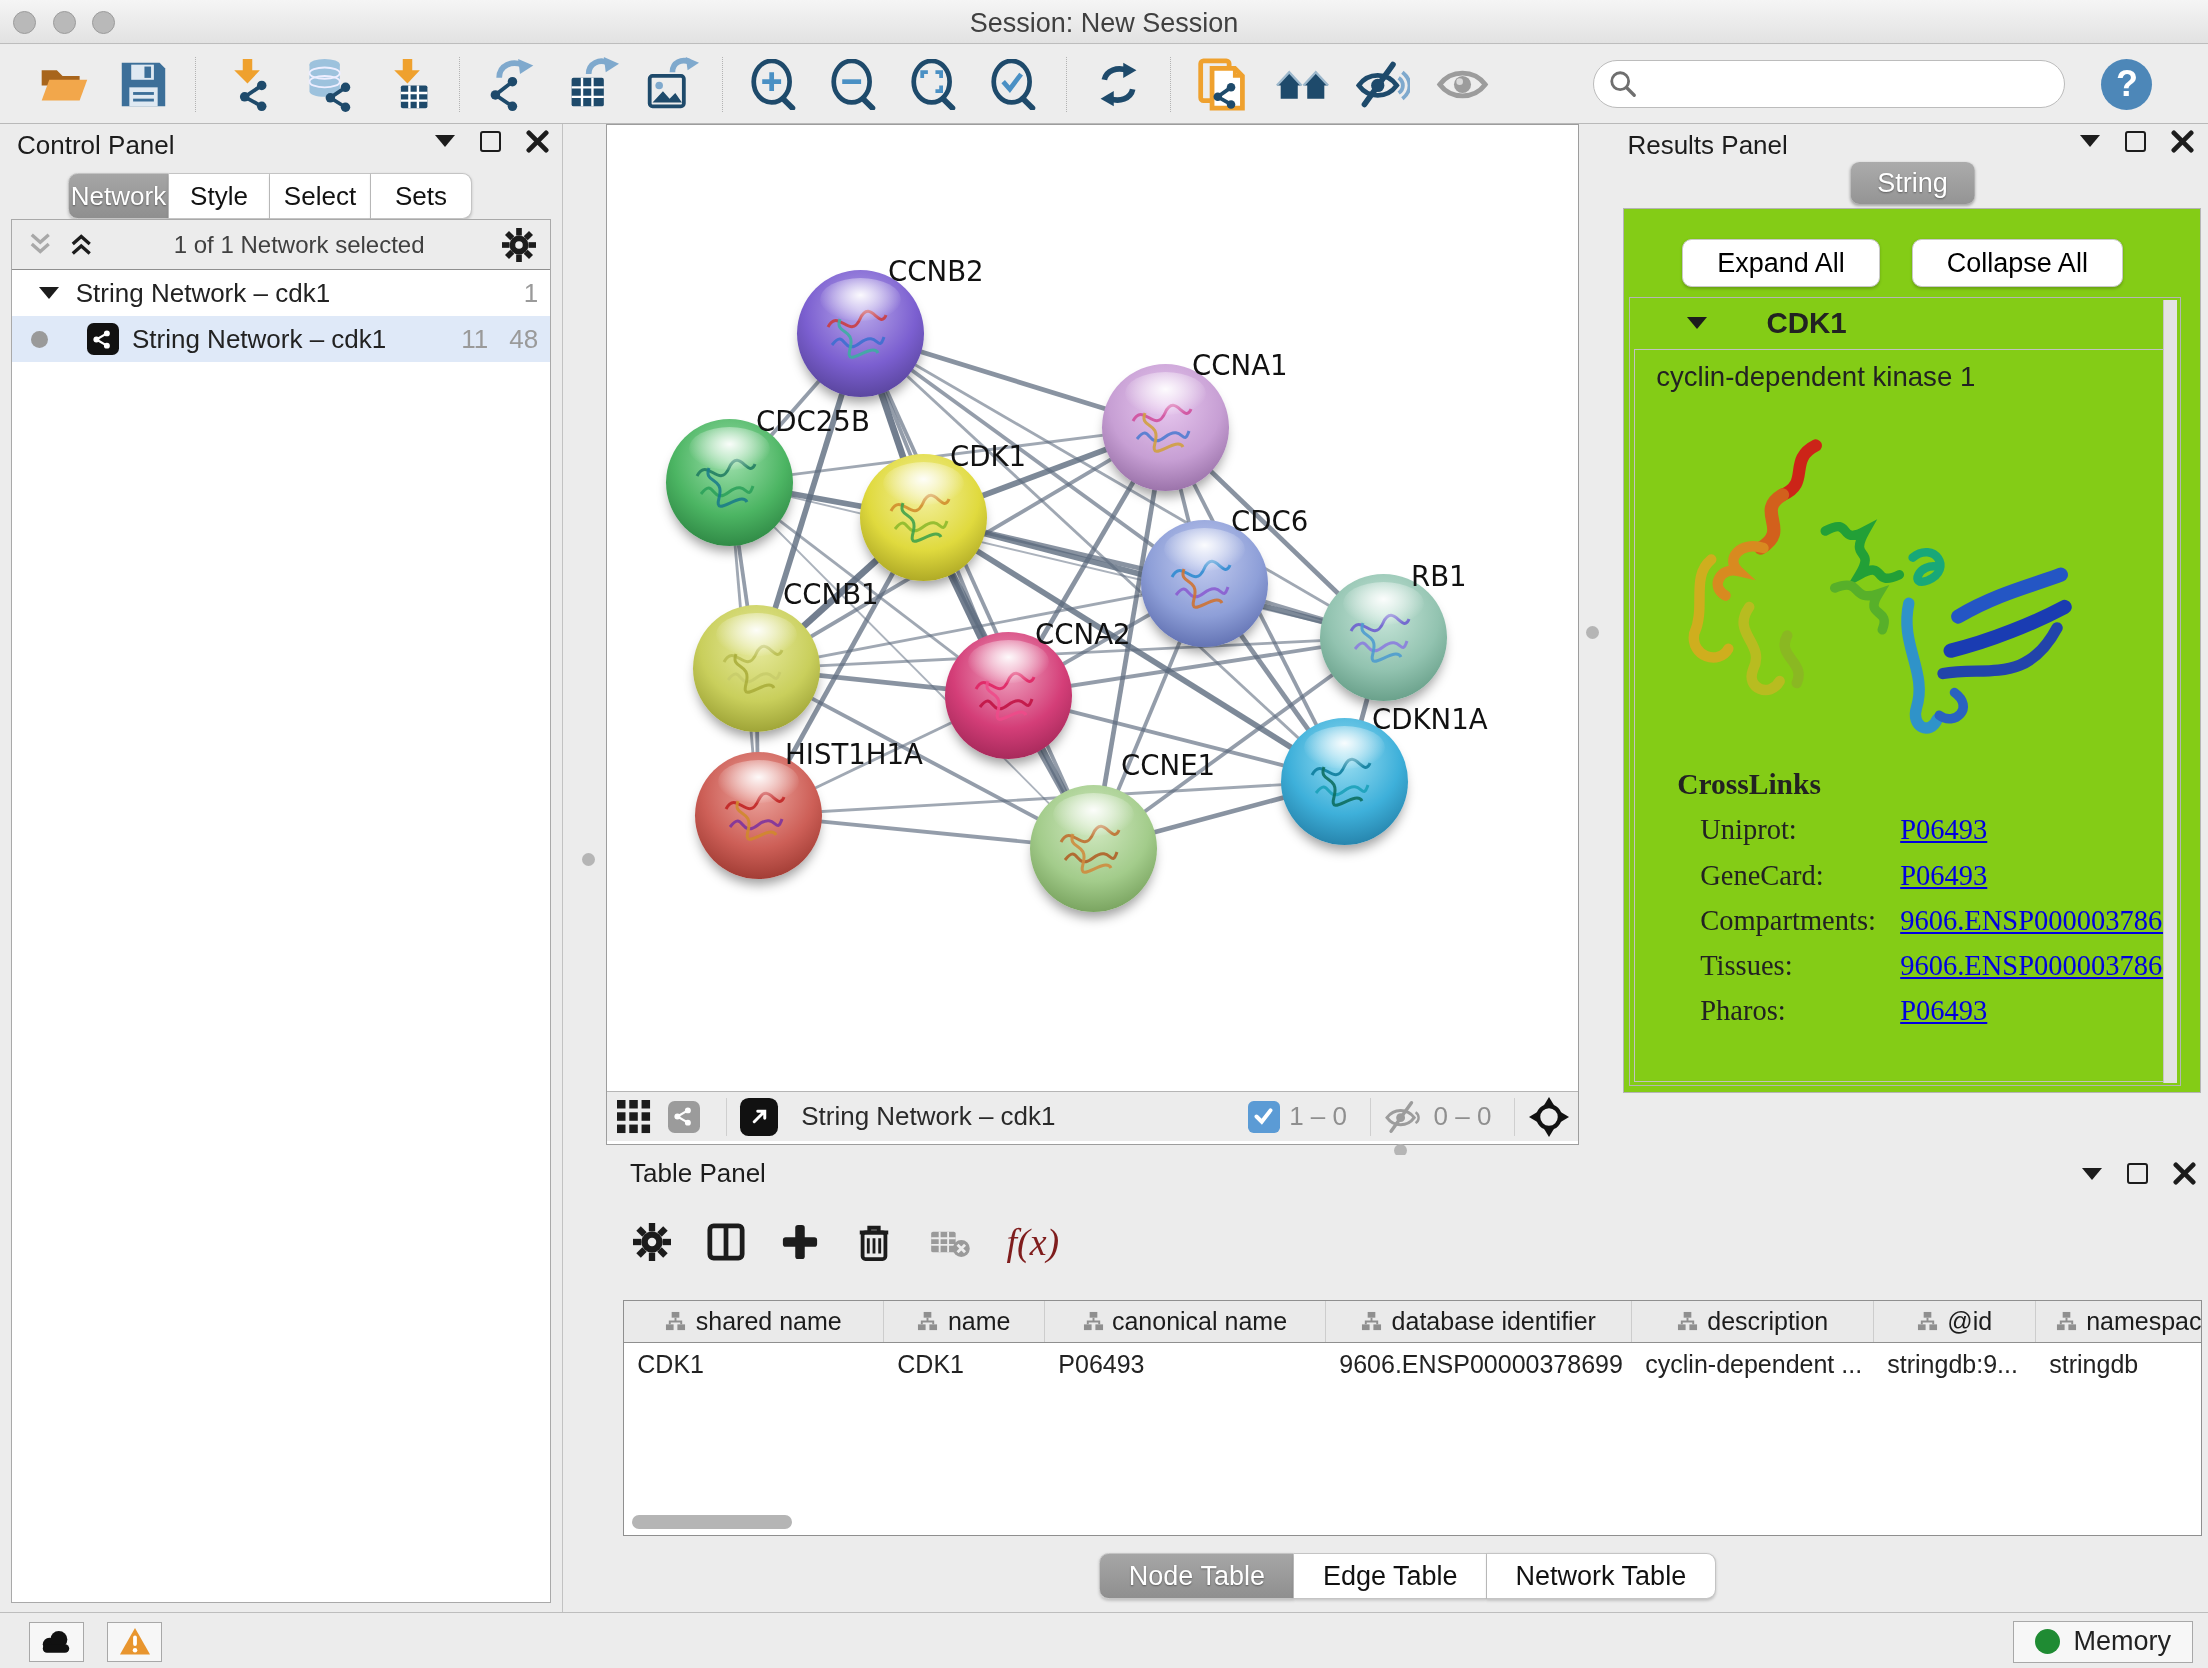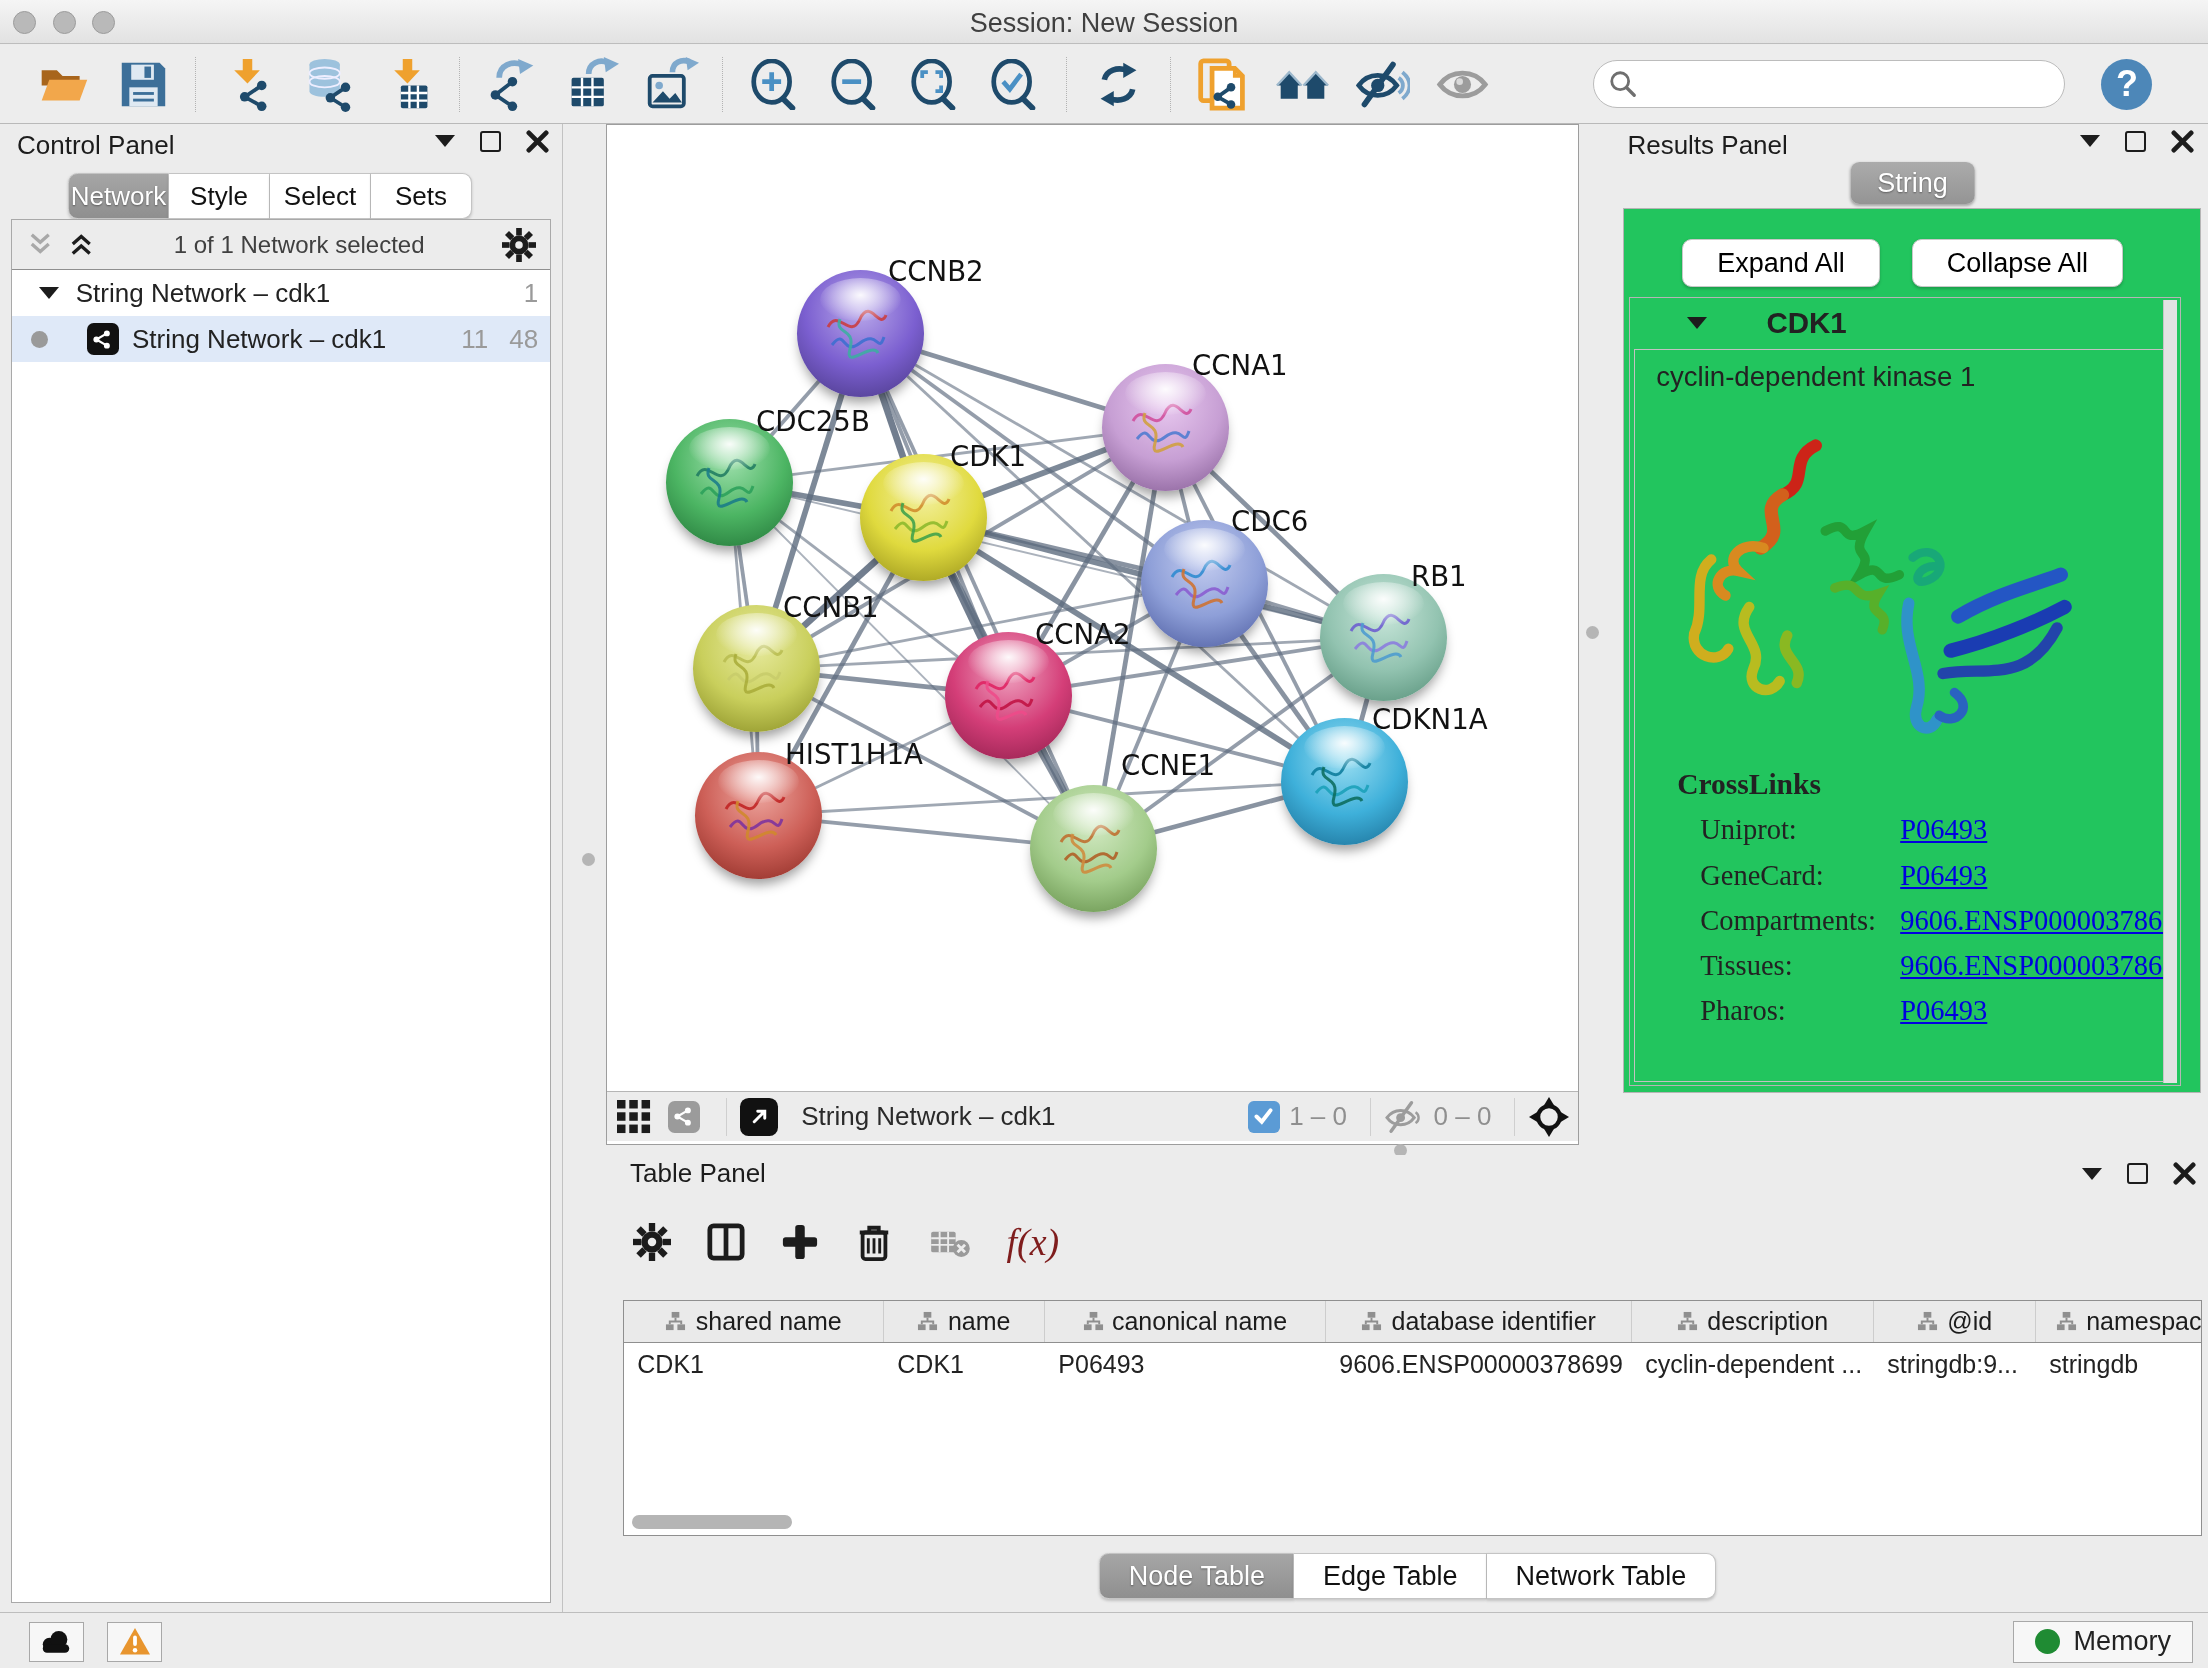--- a/index.html
+++ b/index.html
@@ -74,21 +74,21 @@
   .glabel { position:absolute; font-family:"DejaVu Sans",sans-serif; font-size:27.6px; color:#111; white-space:nowrap; }
   .net-status { position:absolute; left:0; right:0; top:966px; height:50px; background:#ececec;
     border-top:1.9px solid #b5b5b5; display:flex; align-items:center; padding:0 9.5px; }
   .ns-sep { width:0; height:38px; border-left:1.9px solid #cfcfcf; margin:0 13.3px; }
   .ns-name { font-size:26px; color:#2a2a2a; margin-left:9.5px; flex:1; }
   .ns-num { font-size:26px; color:#8f8f8f; margin:0 9.5px; }
   .checkbox { width:32px; height:32px; border-radius:5.7px; background:#5b9bd5; display:flex; align-items:center; justify-content:center; }
 
   
   .results-panel { position:absolute; left:1616px; top:0; width:593px; height:1021px; background:#ececec; }
-  .rp-outer { position:absolute; left:6.7px; right:7.6px; top:84px; bottom:52px; border:1.9px solid #b5b5b5; background:#22c55e;text-decoration:underline; }
+  .rp-outer { position:absolute; left:6.7px; right:7.6px; top:84px; bottom:52px; border:1.9px solid #b5b5b5; background:#84cc16;text-decoration:underline; }
   .rp-tab { position:absolute; top:38px; left:50%; transform:translateX(-50%); z-index:2;
     background:linear-gradient(#ababab,#949494); color:#fff; font-size:27px; padding:5.7px 27px;
     border-radius:8.6px; box-shadow:0 1.9px 2.9px rgba(0,0,0,.3); text-shadow:0 1px 1.9px rgba(0,0,0,.4); }
   .rp-buttons { position:absolute; top:30px; left:0; right:19px; display:flex; justify-content:center; gap:32px; }
   .rp-btn { background:#fff; border:1px solid #c9c9c9; border-radius:9.5px; font-size:27px; padding:7.6px 34px;
     box-shadow:0 1.9px 2.9px rgba(0,0,0,.2); }
   .rp-inner { position:absolute; left:5.7px; right:19px; top:88px; bottom:5.7px; border:1.9px solid #b5b5b5; }
   .rp-protein-head { height:49px; display:flex; align-items:center; padding-left:57px; gap:59px; }
   .rp-protein-name { font-size:29.5px; font-weight:bold; }
   .rp-body { position:absolute; left:3.8px; right:3.8px; top:51px; bottom:3.8px; border:1px solid #c2c2c2; overflow:hidden; }
@@ -476,21 +476,21 @@
           </div>
           <div class="glabel" style="left: 804px; top: 435px;">RB1</div>
           <div class="gnode" style="left: 86px; top: 480px; width: 127px; height: 127px; background: radial-gradient(circle at 50% 32%, rgb(231, 234, 158) 0%, rgb(201, 207, 92) 52%, rgb(131, 136, 31) 100%);">
             <svg width="74" height="68" viewBox="0 0 74 68">
               <path d="M8,30 C18,10 30,44 40,22 S60,34 66,18" fill="none" stroke="#b8bc50" stroke-width="3" opacity="0.9"></path>
               <path d="M12,48 C26,30 22,60 40,46 S58,58 64,40" fill="none" stroke="#c8cc6a" stroke-width="3" opacity="0.9"></path>
               <path d="M20,22 C14,38 36,30 30,52 S52,44 58,56" fill="none" stroke="#a8ac38" stroke-width="3" opacity="0.9"></path>
             </svg>
             <span class="gloss"></span>
           </div>
-          <div class="glabel" style="left: 176px; top: 466px;">CCNB1</div>
+          <div class="glabel" style="left: 176px; top: 453px;">CCNB1</div>
           <div class="gnode" style="left: 338px; top: 507px; width: 127px; height: 127px; background: radial-gradient(circle at 50% 32%, rgb(239, 163, 192) 0%, rgb(212, 62, 120) 52%, rgb(138, 28, 72) 100%);">
             <svg width="74" height="68" viewBox="0 0 74 68">
               <path d="M8,30 C18,10 30,44 40,22 S60,34 66,18" fill="none" stroke="#e02060" stroke-width="3" opacity="0.9"></path>
               <path d="M12,48 C26,30 22,60 40,46 S58,58 64,40" fill="none" stroke="#c01040" stroke-width="3" opacity="0.9"></path>
               <path d="M20,22 C14,38 36,30 30,52 S52,44 58,56" fill="none" stroke="#f04a8a" stroke-width="3" opacity="0.9"></path>
             </svg>
             <span class="gloss"></span>
           </div>
           <div class="glabel" style="left: 428px; top: 493px;">CCNA2</div>
           <div class="gnode" style="left: 674px; top: 593px; width: 127px; height: 127px; background: radial-gradient(circle at 50% 32%, rgb(154, 222, 242) 0%, rgb(62, 176, 218) 52%, rgb(23, 104, 143) 100%);">

